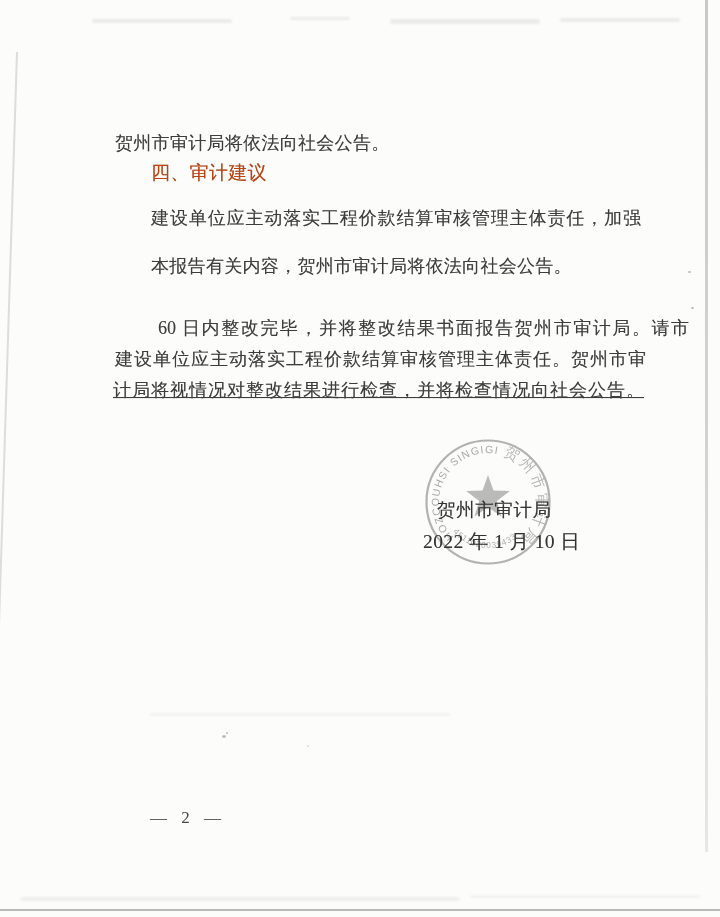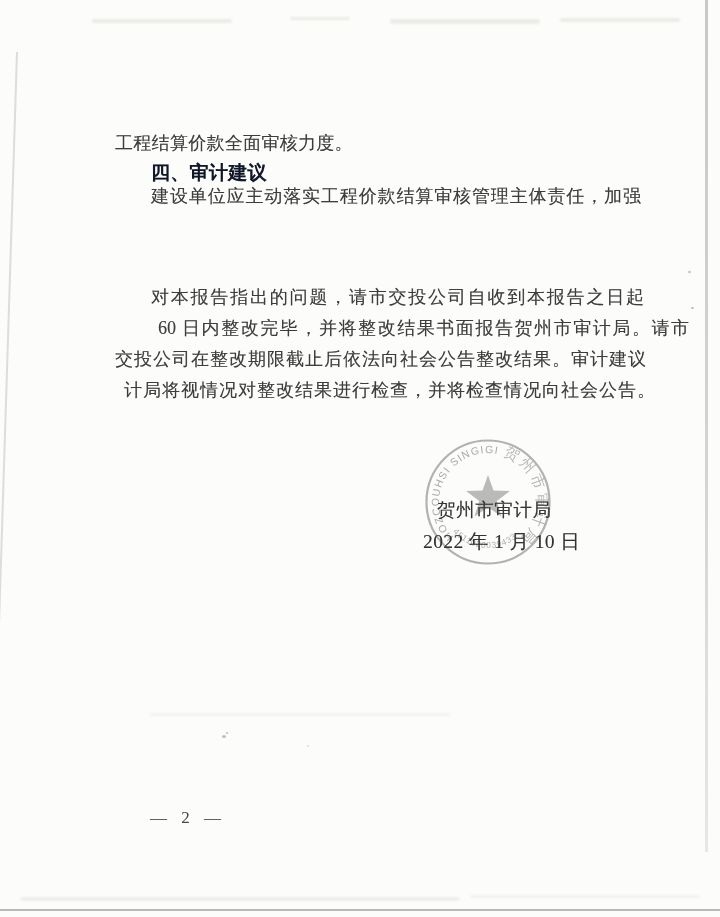--- a/index.html
+++ b/index.html
@@ -50,28 +50,28 @@
     text-shadow:.2px .2px .4px rgba(80,80,80,.45);
     z-index:3;
   }
   .just{
     white-space:normal;
     text-align:justify;text-align-last:justify;
     text-justify:inter-character;
     letter-spacing:0;
   }
   .l1{left:115px;top:131px;}
-  .l2{left:151px;top:160px;font-weight:bold;font-size:19px;color:#0f172a;}
-  .l3{left:151px;top:184px;width:490px;}
+  .l2{left:151px;top:160px;font-weight:normal;font-size:19px;color:#c2410c;}
+  .l3{left:151px;top:206px;width:490px;}
   .l4{left:115px;top:223px;width:531px;}
   .l5{left:151px;top:254px;}
   .l6{left:151px;top:285px;width:493px;}
   .l7{left:115px;top:316px;width:531px;margin-left:43px;}
   .l8{left:115px;top:347px;width:531px;}
-  .l9{left:124px;top:378px;width:531px;}
+  .l9{left:113px;top:378px;width:531px;text-decoration:underline;}
   
   .seal{
     position:absolute;left:418px;top:436px;width:142px;height:140px;
     z-index:1;opacity:.92;
   }
   .sig-org{
     position:absolute;left:437px;top:497px;
     font-size:18.5px;color:#353535;letter-spacing:.6px;
     white-space:nowrap;z-index:3;
     text-shadow:.2px .2px .4px rgba(80,80,80,.45);
@@ -102,26 +102,26 @@
   <div class="smudge sm4"></div>
   <div class="smudge sm5"></div>
   <div class="smudge sm6"></div>
   <div class="smudge sm7"></div>
   <div class="speck sp1"></div>
   <div class="speck sp2"></div>
   <div class="speck sp3"></div>
   <div class="speck sp4"></div>
   <div class="speck sp5"></div>
 
-  <div class="line l1">工程结算价款全面审核力度。</div>
+  <div class="line l1">贺州市审计局将依法向社会公告。</div>
   <div class="line l2">四、审计建议</div>
   <div class="line l3 just">建设单位应主动落实工程价款结算审核管理主体责任，加强</div>
-  <div class="line l6 just">对本报告指出的问题，请市交投公司自收到本报告之日起</div>
+  <div class="line l5">本报告有关内容，贺州市审计局将依法向社会公告。</div>
   <div class="line l7 just">60 日内整改完毕，并将整改结果书面报告贺州市审计局。请市</div>
-  <div class="line l8 just">交投公司在整改期限截止后依法向社会公告整改结果。审计建议</div>
+  <div class="line l8 just">建设单位应主动落实工程价款结算审核管理主体责任。贺州市审</div>
   <div class="line l9 just">计局将视情况对整改结果进行检查，并将检查情况向社会公告。</div>
 
   <svg class="seal" viewBox="0 0 142 140" xmlns="http://www.w3.org/2000/svg">
     <defs>
       <path id="arcLatin" d="M 37.2 102.4 A 49 49 0 0 1 80.2 18.1" fill="none"></path>
       <path id="arcCJK" d="M 85.1 19.4 A 49 49 0 0 1 101.5 103.5" fill="none"></path>
       <path id="arcNum" d="M 33.7 94.3 A 46 46 0 0 0 106.3 94.3" fill="none"></path>
     </defs>
     <circle cx="70" cy="66" r="61.5" fill="none" stroke="#a3a3a1" stroke-width="2.2" opacity="0.9"></circle>
     <polygon points="70,39 75.5,54.5 91.9,54.9 78.8,64.9 83.5,80.6 70,71.3 56.5,80.6 61.2,64.9 48.1,54.9 64.5,54.5" fill="#a8a8a6" opacity="0.85"></polygon>

